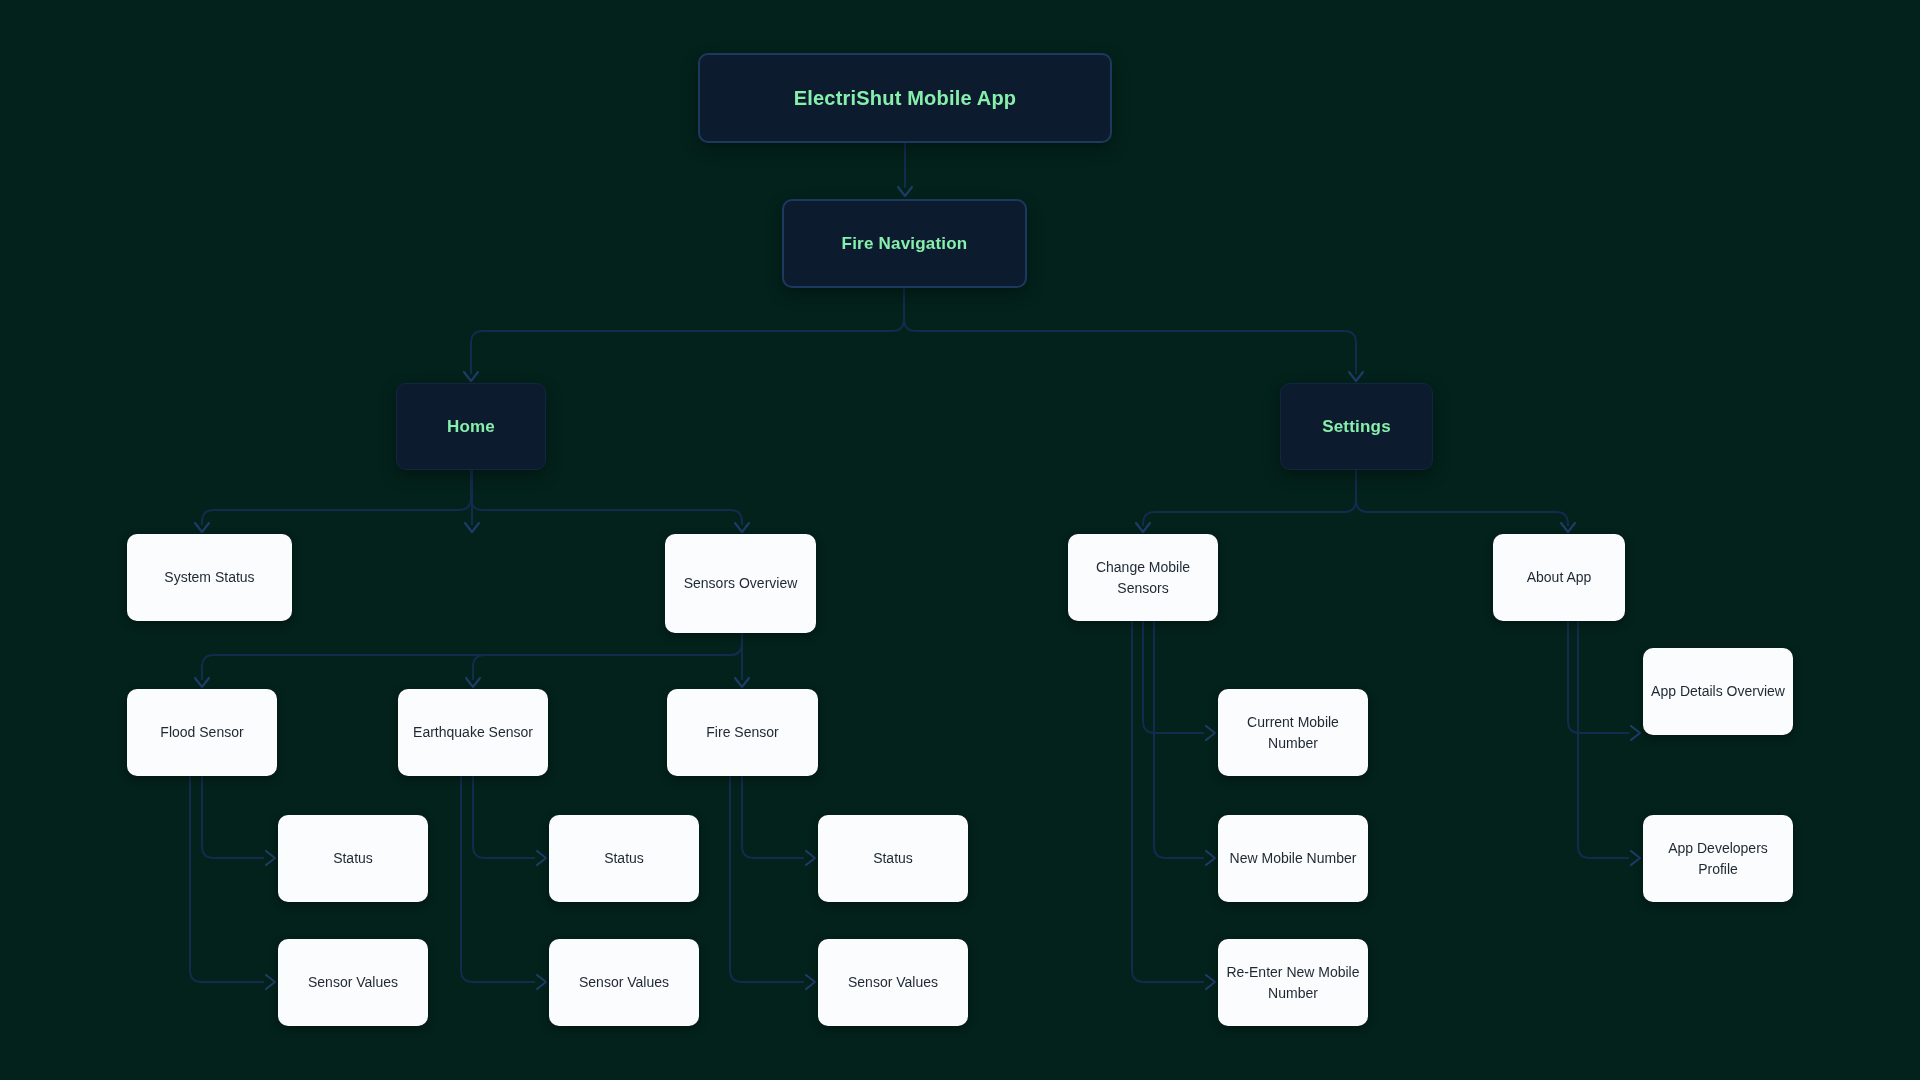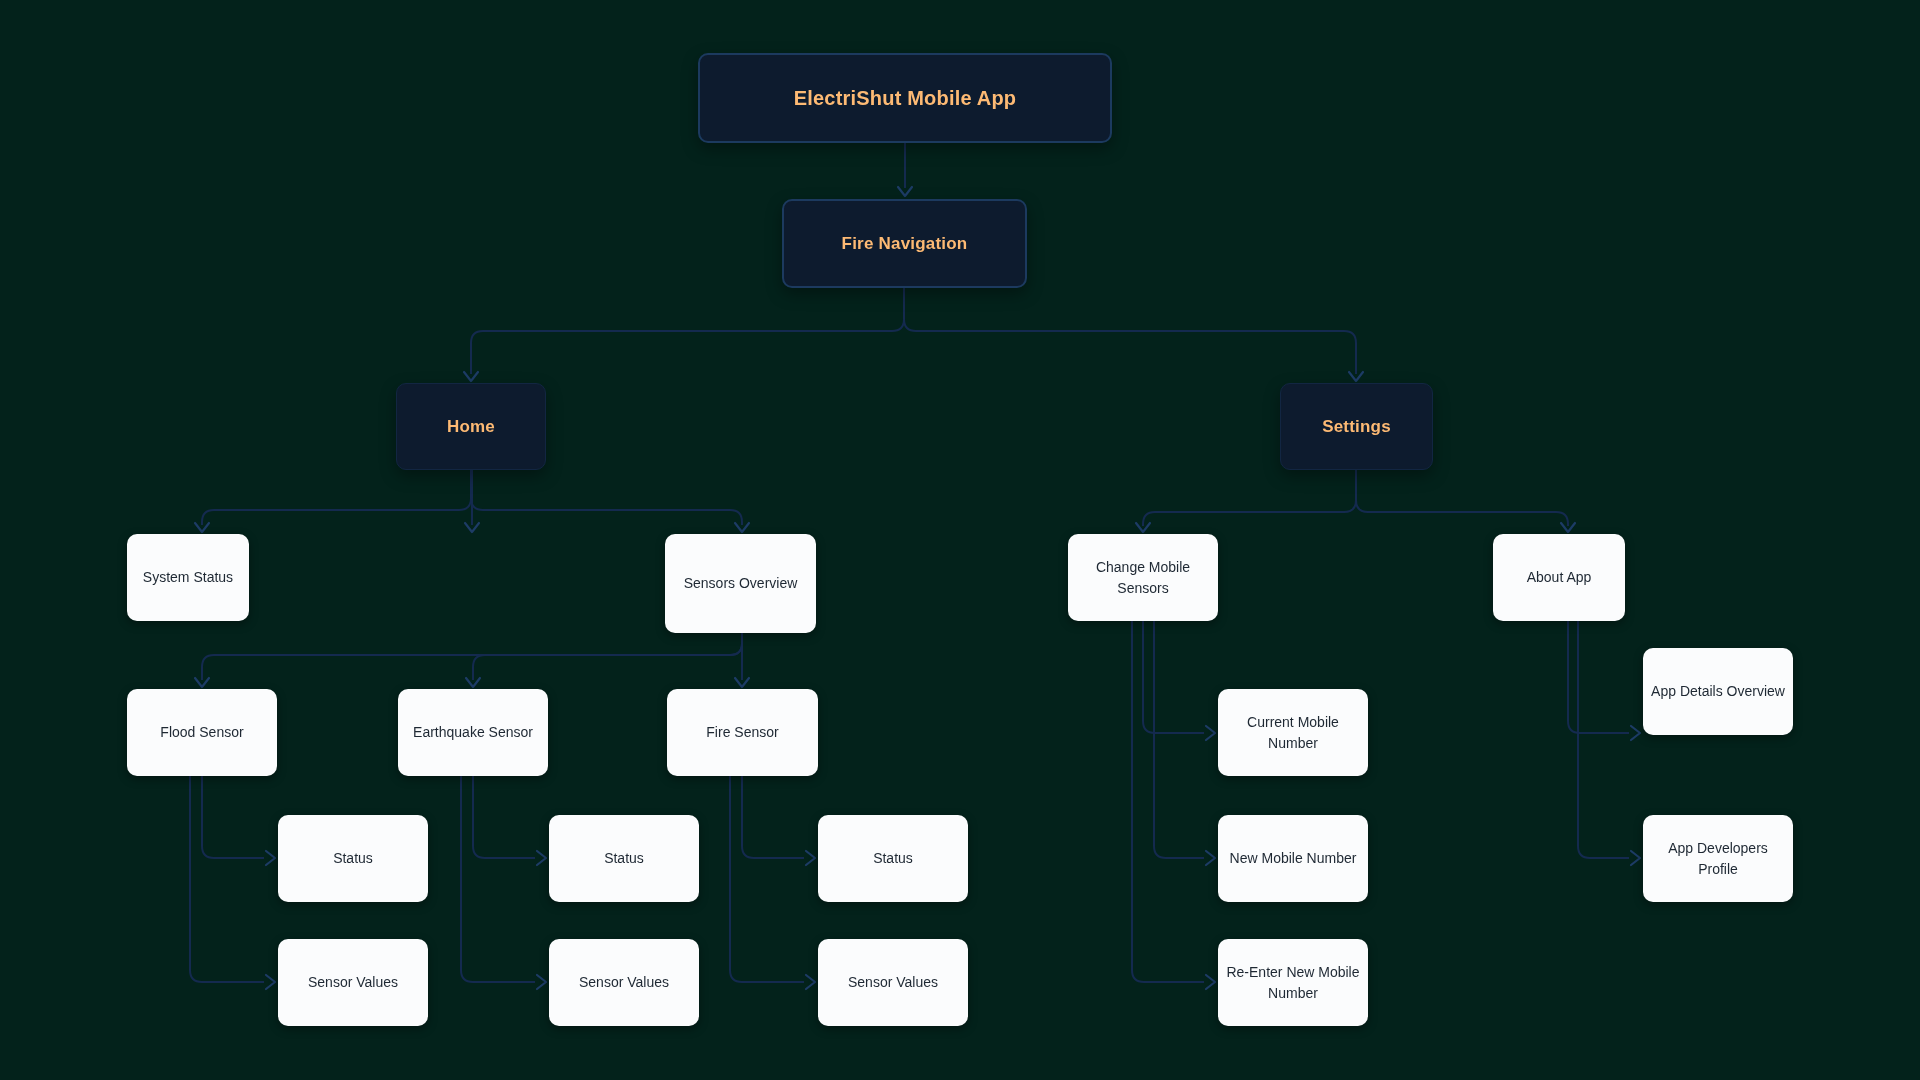--- a/index.html
+++ b/index.html
@@ -11,21 +11,21 @@
     font-family:"Liberation Sans", sans-serif;
   }
   #edges{position:absolute;left:0;top:0;width:1920px;height:1080px;}
   .edge{fill:none;stroke:#142A4F;stroke-width:2;}
   .arrow{fill:none;stroke:#1D3C66;stroke-width:2.2;stroke-linejoin:round;stroke-linecap:round;}
   .node{
     position:absolute;display:flex;align-items:center;justify-content:center;
     text-align:center;border-radius:10px;box-sizing:border-box;cursor:default;
   }
   .dark{
-    background:#0D1B2E;border:2px solid #1C3A5F;color:#fdba74;
+    background:#0D1B2E;border:2px solid #1C3A5F;color:#86efac;
     font-weight:bold;font-size:17px;letter-spacing:.2px;
     box-shadow:0 6px 16px rgba(0,0,0,.35);
     text-align:right;
   }
   .dark.soft{border:1px solid #122642;}
   .dark.root{font-size:20px;}
   .leaf{
     background:#FBFCFD;color:#1E2833;font-size:14px;line-height:1.5;
     border-radius:10px;padding:0 4px;
     box-shadow:0 3px 10px rgba(0,0,0,.38);
@@ -145,21 +145,21 @@
     <span>Fire Navigation</span>
   </div>
 
   <div class="node dark soft" style="left:396px;top:383px;width:150px;height:87px">
     <span>Home</span>
   </div>
   <div class="node dark soft" style="left:1280px;top:383px;width:153px;height:87px">
     <span>Settings</span>
   </div>
 
-  <div class="node leaf" style="left:127px;top:534px;width:122px;height:87px">
+  <div class="node leaf" style="left:127px;top:534px;width:165px;height:87px">
     <span>System Status</span>
   </div>
   <div class="node leaf" style="left:665px;top:534px;width:151px;height:99px">
     <span>Sensors Overview</span>
   </div>
   <div class="node leaf" style="left:1068px;top:534px;width:150px;height:87px">
     <span>Change Mobile Sensors</span>
   </div>
   <div class="node leaf" style="left:1493px;top:534px;width:132px;height:87px">
     <span>About App</span>

